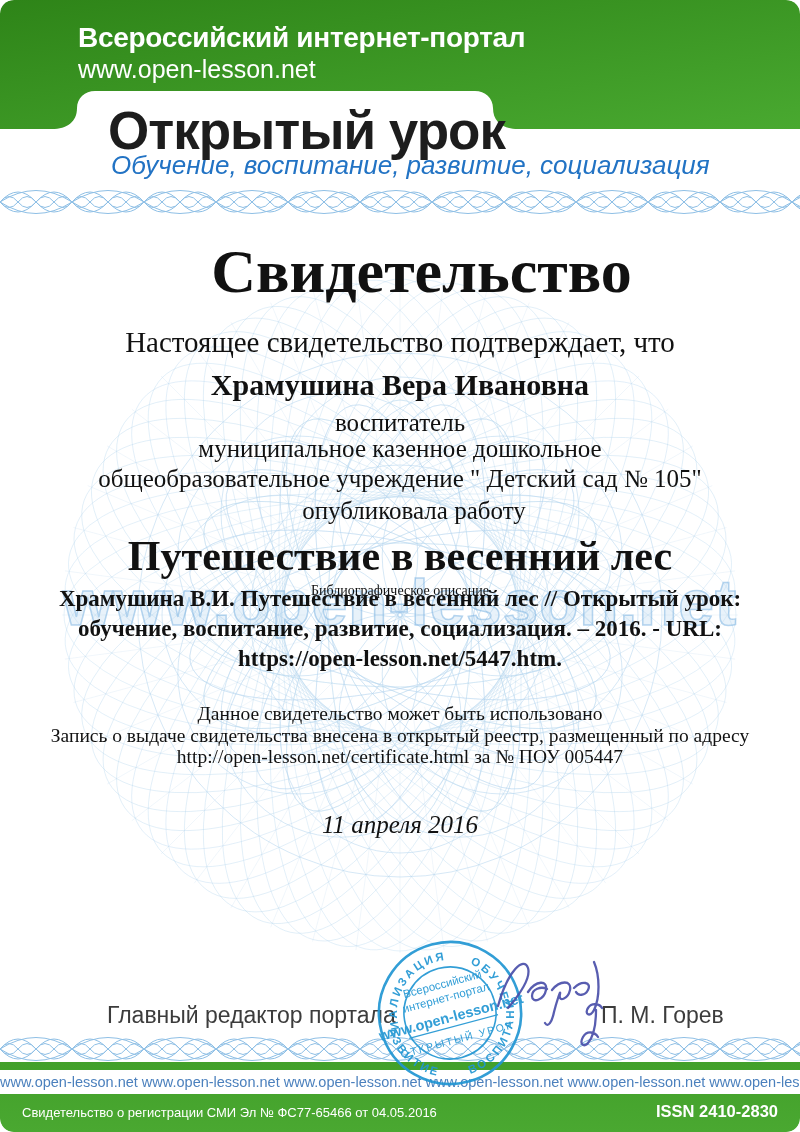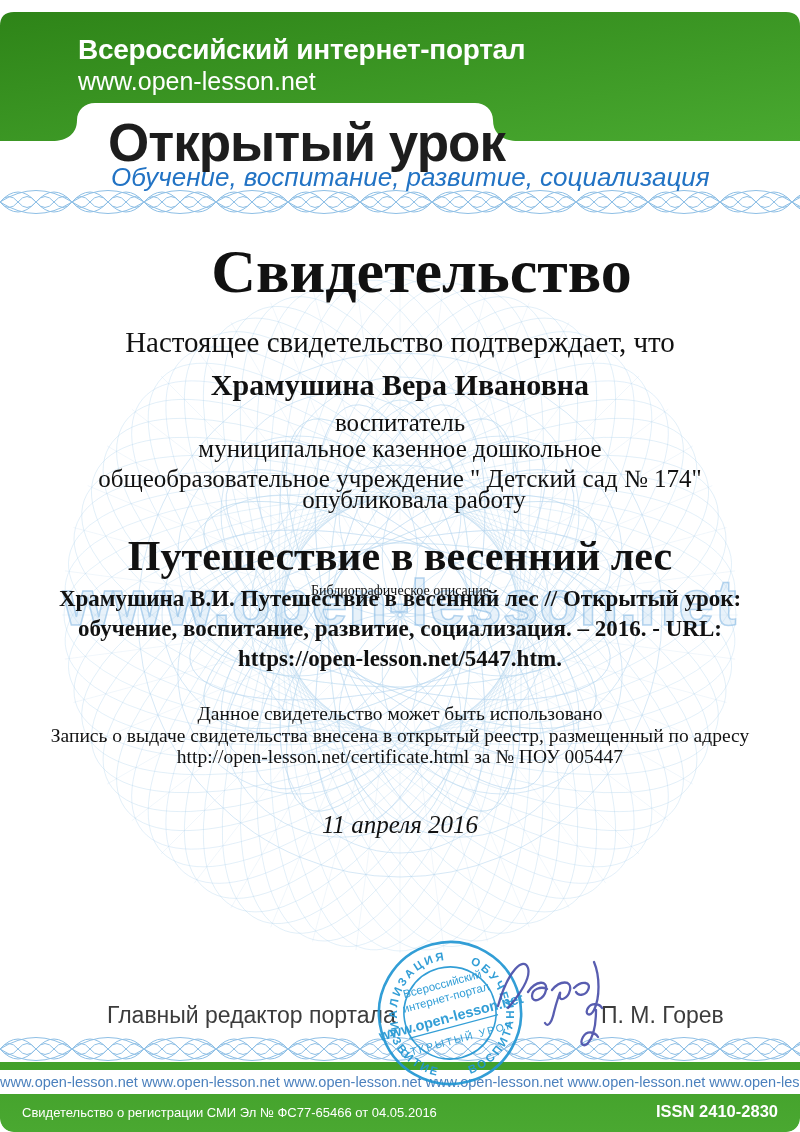--- a/index.html
+++ b/index.html
@@ -14,41 +14,41 @@
   #rosette .g2{stroke-width:1;opacity:.55}
   #rosette .g3{stroke-width:.6;opacity:.35}
   .band{position:absolute;left:0;width:800px;height:26px;z-index:3;}
   #band-top{top:189px;}
   #band-bottom{top:1036px;}
   .watermark{position:absolute;left:0;right:0;top:566px;z-index:2;text-align:center;
      font-size:64px;font-weight:bold;letter-spacing:1px;color:rgba(185,215,240,.32);
      -webkit-text-stroke:1.5px rgba(125,180,225,.55);white-space:nowrap;}
 
   
-  .header{position:absolute;left:0;top:12px;width:800px;height:210px;z-index:5;}
+  .header{position:absolute;left:0;top:0;width:800px;height:210px;z-index:5;}
   .header svg{position:absolute;left:0;top:0;}
   .portal-title{position:absolute;left:78px;top:22px;color:#fff;font-size:28px;
       font-weight:bold;letter-spacing:-.3px;}
   .portal-url{position:absolute;left:78px;top:55px;color:#fff;font-size:25px;}
   .site-name{position:absolute;left:108px;top:100px;color:#1d1d1d;font-size:53px;
       font-weight:600;letter-spacing:-1px;}
   .site-tagline{position:absolute;left:111px;top:150px;color:#2273c4;font-size:26px;
       font-style:italic;}
 
   
   .content{position:absolute;left:0;top:0;width:800px;z-index:4;
       font-family:"Liberation Serif",serif;color:#111;text-align:center;}
   .content>div{position:absolute;left:0;right:0;}
   .cert-title{top:236px;font-size:62px;font-weight:bold;margin-left:43px;}
   .cert-intro{top:326px;font-size:29px;}
   .cert-name{top:368px;font-size:30px;font-weight:bold;}
   .cert-role{top:409px;font-size:25px;}
   .cert-org{top:434px;font-size:25px;line-height:30px;}
   .cert-org span{display:inline-block;max-width:620px;}
-  .cert-action{top:486px;font-size:25px;padding-left:28px;}
+  .cert-action{top:497px;font-size:25px;padding-left:28px;}
   .cert-work{top:532px;font-size:42px;font-weight:bold;}
   .bib-label{top:583px;font-size:14px;}
   .bib-text{top:584px;font-size:23px;font-weight:bold;line-height:30px;}
   .bib-text span{display:inline-block;max-width:690px;}
   .fine-print{top:703px;font-size:19.5px;line-height:21.5px;}
   .cert-date{top:811px;font-size:25px;font-style:italic;}
 
   
   .sig-row{position:absolute;top:1002px;left:0;width:800px;z-index:4;
       font-size:23px;color:#3c3c3c;}
@@ -252,21 +252,21 @@
     <div class="site-name">Открытый урок</div>
     <div class="site-tagline">Обучение, воспитание, развитие, социализация</div>
   </div>
 
   <div class="content">
     <div class="cert-title">Свидетельство</div>
     <div class="cert-intro">Настоящее свидетельство подтверждает, что</div>
     <div class="cert-name">Храмушина Вера Ивановна</div>
     <div class="cert-role">воспитатель</div>
     <div class="cert-org">
-      <span>муниципальное казенное дошкольное общеобразовательное учреждение " Детский сад № 174"</span>
+      <span>муниципальное казенное дошкольное общеобразовательное учреждение " Детский сад № 105"</span>
     </div>
     <div class="cert-action">опубликовала работу</div>
     <div class="cert-work">Путешествие в весенний лес</div>
     <div class="bib-label">Библиографическое описание</div>
     <div class="bib-text">
       <span>Храмушина В.И. Путешествие в весенний лес // Открытый урок: обучение, воспитание, развитие, социализация. – 2016. - URL: https://open-lesson.net/5447.htm.</span>
     </div>
     <div class="fine-print">
       <div>Данное свидетельство может быть использовано</div>
       <div>Запись о выдаче свидетельства внесена в открытый реестр, размещенный по адресу</div>

